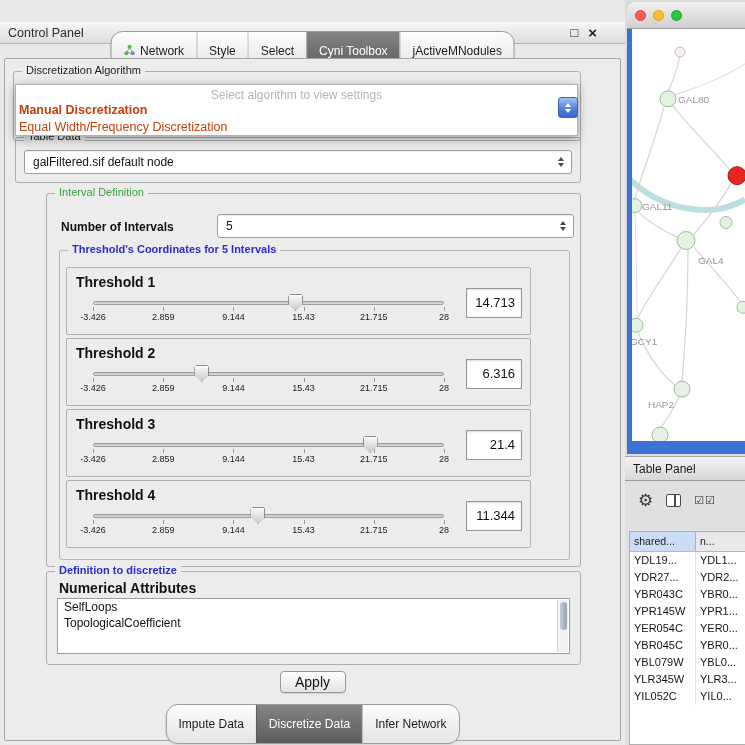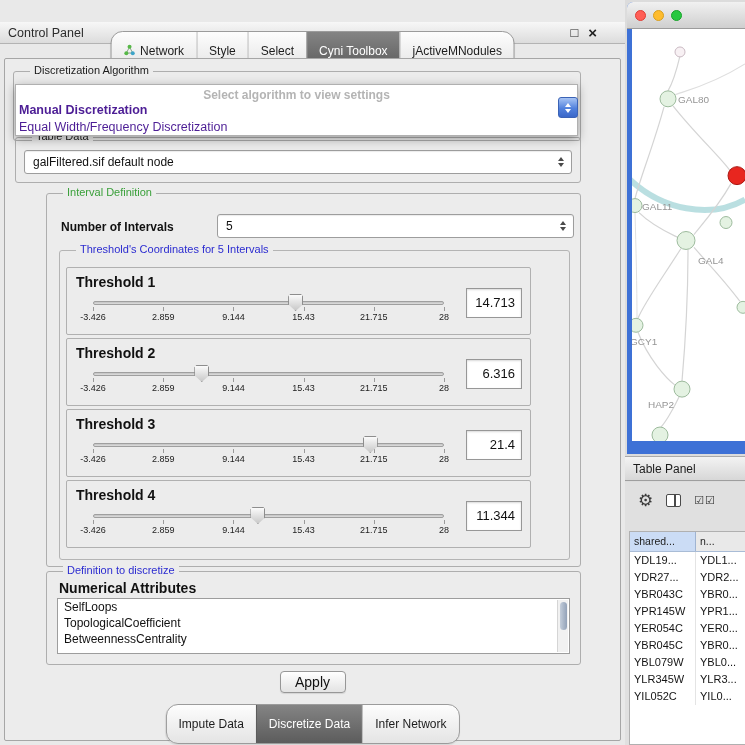--- a/index.html
+++ b/index.html
@@ -23,43 +23,43 @@
   .tab:first-child { border-left:none; }
   .tab.selected { background:linear-gradient(#848484,#5c5c5c); color:#fff; border-left-color:#555; }
   .neticon { width:12px; height:12px; }
 
   
   .panel-body { position:absolute; left:4px; top:58px; width:617px; height:683px;
     border:1px solid #a6a6a6; border-radius:2px; background:#ececec; }
 
   .groupbox { position:absolute; border:1px solid #aeaeae; border-radius:3px; }
   .legend { position:absolute; top:-8px; left:8px; background:#ececec; padding:0 4px;
-    font-size:11px; color:#1a1a1a; white-space:nowrap;margin-left:8px; }
+    font-size:11px; color:#1a1a1a; white-space:nowrap; }
   .legend.green { color:#3aa03a; }
-  .legend.blue { color:#2b2bd0; }
+  .legend.blue { color:#2b2bd0;font-weight:bold; }
 
   
   .combo { position:absolute; height:24px; background:#fff; border:1px solid #9d9d9d; border-radius:3px;
     font-size:12px; color:#111; line-height:22px; padding-left:8px; overflow:hidden;
     box-shadow:inset 0 1px 1px rgba(0,0,0,.08); }
   .stepper { position:absolute; right:2px; top:2px; width:17px; height:18px; border-radius:3px;
     display:flex; flex-direction:column; align-items:center; justify-content:center; gap:2px; }
   .stepper .arr { width:0; height:0; border-left:3.5px solid transparent; border-right:3.5px solid transparent; }
   .stepper .arr.up { border-bottom:4px solid #4a4a4a; }
   .stepper .arr.down { border-top:4px solid #4a4a4a; }
   .stepper.blue { background:linear-gradient(#a7c4f4,#5181dd 55%,#3a67c9); border:1px solid #3b63b6; }
   .stepper.blue .arr.up { border-bottom-color:#fff; }
   .stepper.blue .arr.down { border-top-color:#fff; }
   .stepper.floating { position:absolute; z-index:60; width:20px; height:21px; }
 
   
   .overlay { position:absolute; left:10px; top:25px; width:563px; height:52px; background:#fff;
     border:1px solid #b0b0b0; box-shadow:0 3px 10px rgba(0,0,0,.35); z-index:50; }
-  .dd-prompt { text-align:center; font-size:12px; color:#b4b4b4; padding-top:3px; height:17px;font-weight:bold; }
-  .dd-item { font-size:12.5px; color:#4c1d95; padding:1px 0 1px 3px; line-height:15px; }
+  .dd-prompt { text-align:center; font-size:12px; color:#b4b4b4; padding-top:3px; height:17px; }
+  .dd-item { font-size:12.5px; color:#c2410c; padding:1px 0 1px 3px; line-height:15px; }
   .dd-item.bold { font-weight:bold; }
 
   
   .num-label { position:absolute; left:14px; top:26px; font-size:12px; font-weight:bold; color:#111; }
   .threshold-box { position:absolute; left:6px; width:465px; height:68px; border:1px solid #b0b0b0;
     border-radius:2px; background:#ececec; }
   .th-label { position:absolute; left:9px; top:6px; font-size:14px; font-weight:bold; color:#111; }
   .slider { position:absolute; left:26px; right:86px; top:26px; height:32px; }
   .track { position:absolute; left:0; right:0; top:7px; height:4px; border:1px solid #9f9f9f;
     border-radius:2px; background:linear-gradient(#c2c2c2,#dedede); }
@@ -288,21 +288,20 @@
       </div>
     </div>
 
     <div class="groupbox" style="left:41px; top:512px; width:535px; height:94px;">
       <div class="legend blue">Definition to discretize</div>
       <div class="attr-label">Numerical Attributes</div>
       <div class="listbox">
         <div id="attr-list">
             <div class="list-item">SelfLoops</div>
             <div class="list-item">TopologicalCoefficient</div>
-            <div class="list-item">BetweennessCentrality</div>
           </div>
         <div class="vscroll">
           <div class="thumb2"></div>
         </div>
       </div>
     </div>
 
     <div class="apply-btn">Apply</div>
 
     <div class="tabbar bottom" id="tabbar-bottom">

